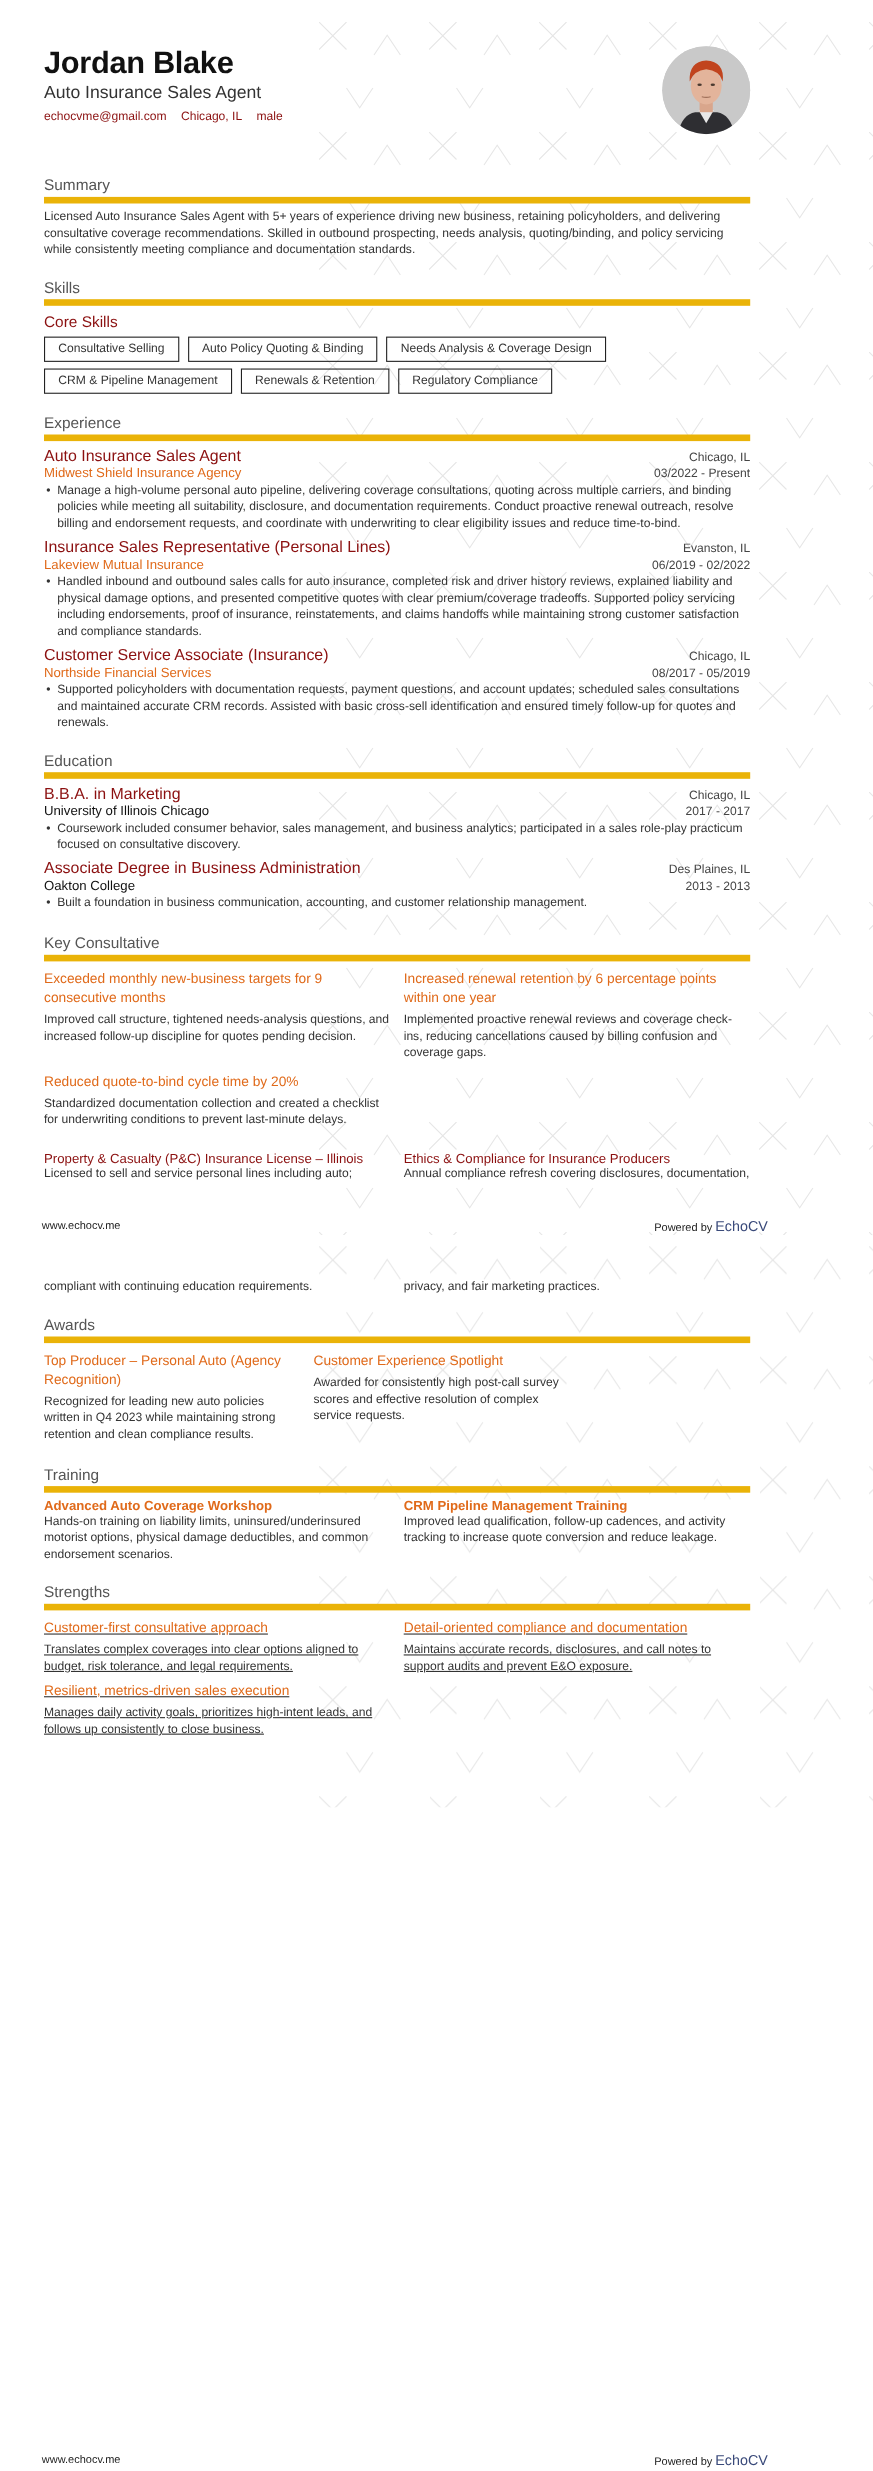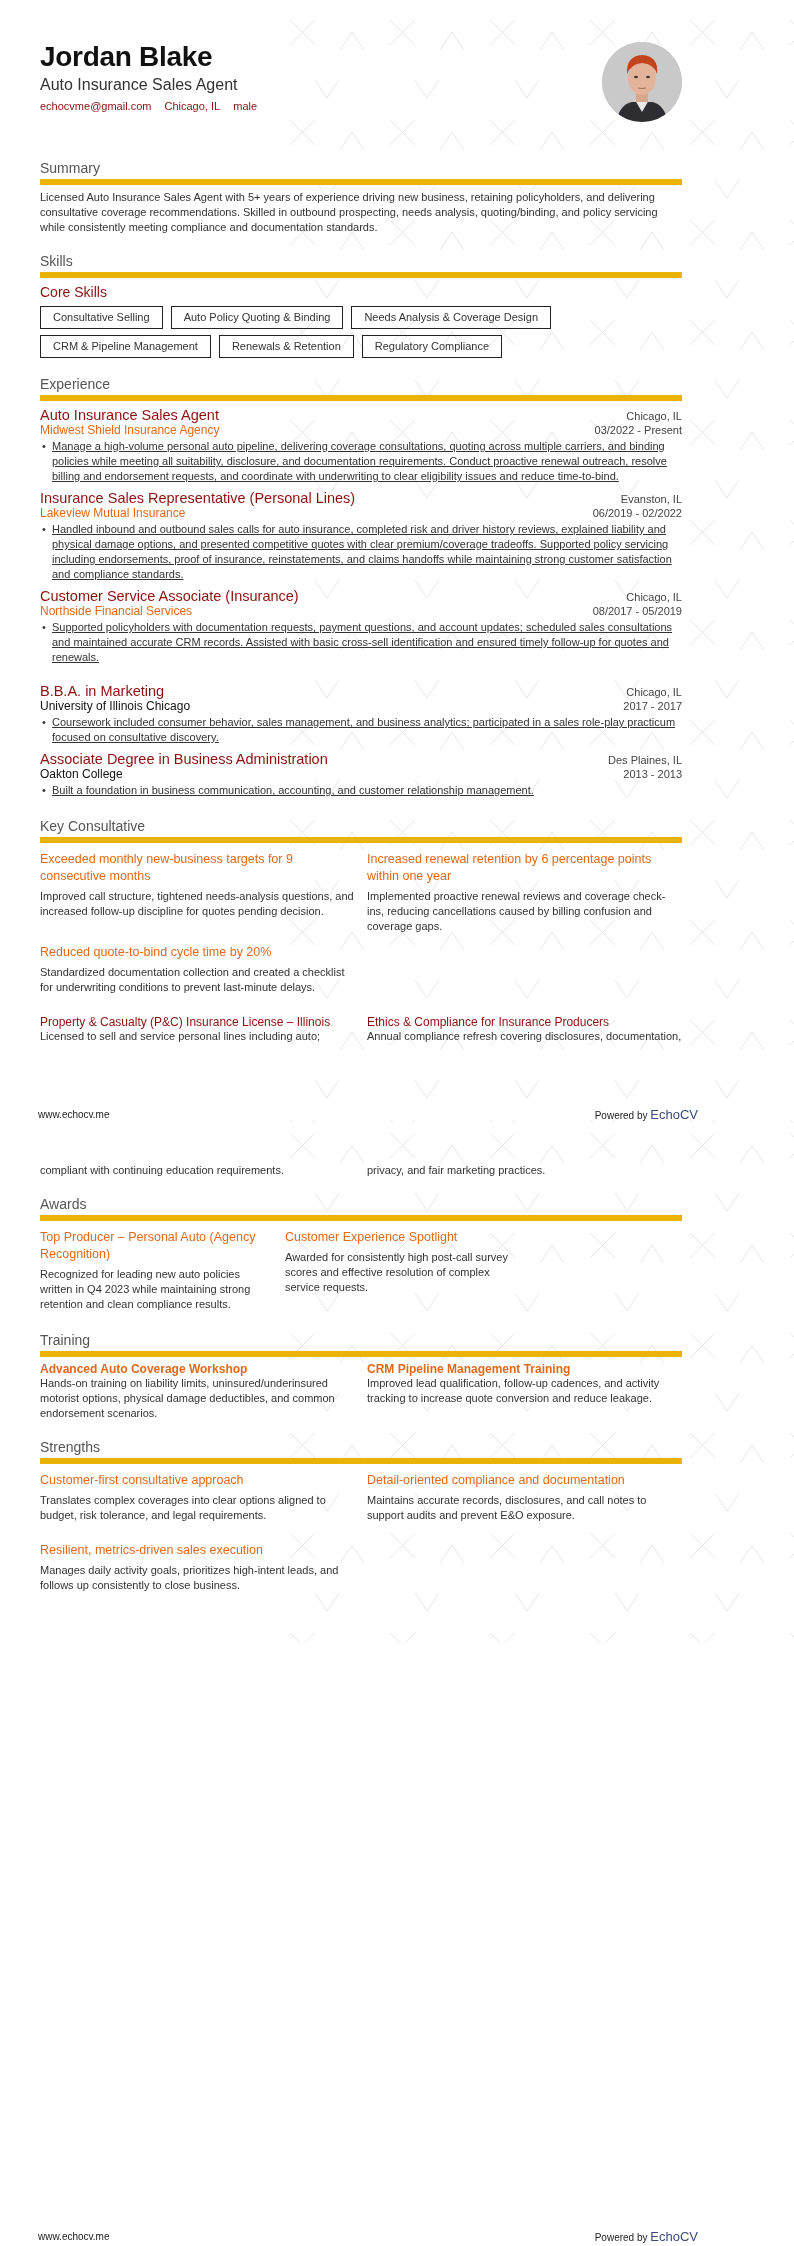--- a/index.html
+++ b/index.html
@@ -22,21 +22,21 @@
   .sub-title { font-size: 14px; color: #8b1010; margin-top: 6px; }
   .chips { display: flex; flex-wrap: wrap; gap: 8px 8px; margin-top: 6px; }
   .chip { font-size: 11px; color: #333; border: 1.5px solid #222; padding: 4px 12px; line-height: 13px; }
   .job { margin-top: 6px; }
   .row { display: flex; justify-content: space-between; align-items: baseline; }
   .job-title { font-size: 14.5px; color: #8b1010; }
   .job-loc, .job-date { font-size: 11px; color: #444; }
   .company { font-size: 12px; color: #e06a1a; }
   .school { font-size: 12px; color: #111; }
   .bullets { font-size: 11px; line-height: 15px; color: #333; list-style: none; margin-top: 2px; }
-  .bullets li { position: relative; padding-left: 12px; text-decoration: underline; }
+  .bullets li { position: relative; padding-left: 12px; }
   .bullets li::before { content: "•"; position: absolute; left: 2px; }
   .grid2 { display: grid; grid-template-columns: 1fr 1fr; column-gap: 12px; row-gap: 10px; margin-top: 8px; }
   .grid3 { display: grid; grid-template-columns: 233px 233px 1fr; column-gap: 12px; margin-top: 8px; }
   .ach-title { font-size: 12.5px; color: #e06a1a; line-height: 17px; }
   .ach-desc { font-size: 11px; color: #333; line-height: 15px; margin-top: 4px; }
   .cert-title { font-size: 12px; color: #8b1010; }
   .cert-desc { font-size: 11px; color: #333; line-height: 15px; }
   .train-title { font-size: 12px; color: #e06a1a; font-weight: bold; }
   .footer { position: absolute; left: 38px; right: 24px; display: flex; justify-content: space-between; align-items: center; font-size: 10px; color: #222; z-index: 2; }
   .footer .brand { font-size: 13px; color: #3a4a7a; }
@@ -138,20 +138,21 @@
           <span class="company">Northside Financial Services</span>
           <span class="job-date">08/2017 - 05/2019</span>
         </div>
         <ul class="bullets">
             <li>Supported policyholders with documentation requests, payment questions, and account updates; scheduled sales consultations and maintained accurate CRM records. Assisted with basic cross-sell identification and ensured timely follow-up for quotes and renewals.</li>
           </ul>
       </div>
     </div>
 
     <div class="section" style="margin-top:18px;">
+      <div class="sec-title">Education</div>
       <div class="job">
         <div class="row">
           <span class="job-title">B.B.A. in Marketing</span>
           <span class="job-loc">Chicago, IL</span>
         </div>
         <div class="row">
           <span class="school">University of Illinois Chicago</span>
           <span class="job-date">2017 - 2017</span>
         </div>
         <ul class="bullets">
@@ -250,21 +251,21 @@
         </div>
         <div>
           <div class="train-title">CRM Pipeline Management Training</div>
           <div class="cert-desc">Improved lead qualification, follow-up cadences, and activity tracking to increase quote conversion and reduce leakage.</div>
         </div>
       </div>
     </div>
 
     <div class="section" style="margin-top:18px;">
       <div class="sec-title">Strengths</div>
-      <div class="grid2" style="row-gap:19px;">
+      <div class="grid2" style="row-gap:6px;text-decoration:underline;">
         <div>
           <div class="ach-title">Customer-first consultative approach</div>
           <div class="ach-desc">Translates complex coverages into clear options aligned to budget, risk tolerance, and legal requirements.</div>
         </div>
         <div>
           <div class="ach-title">Detail-oriented compliance and documentation</div>
           <div class="ach-desc">Maintains accurate records, disclosures, and call notes to support audits and prevent E&amp;O exposure.</div>
         </div>
         <div>
           <div class="ach-title">Resilient, metrics-driven sales execution</div>

